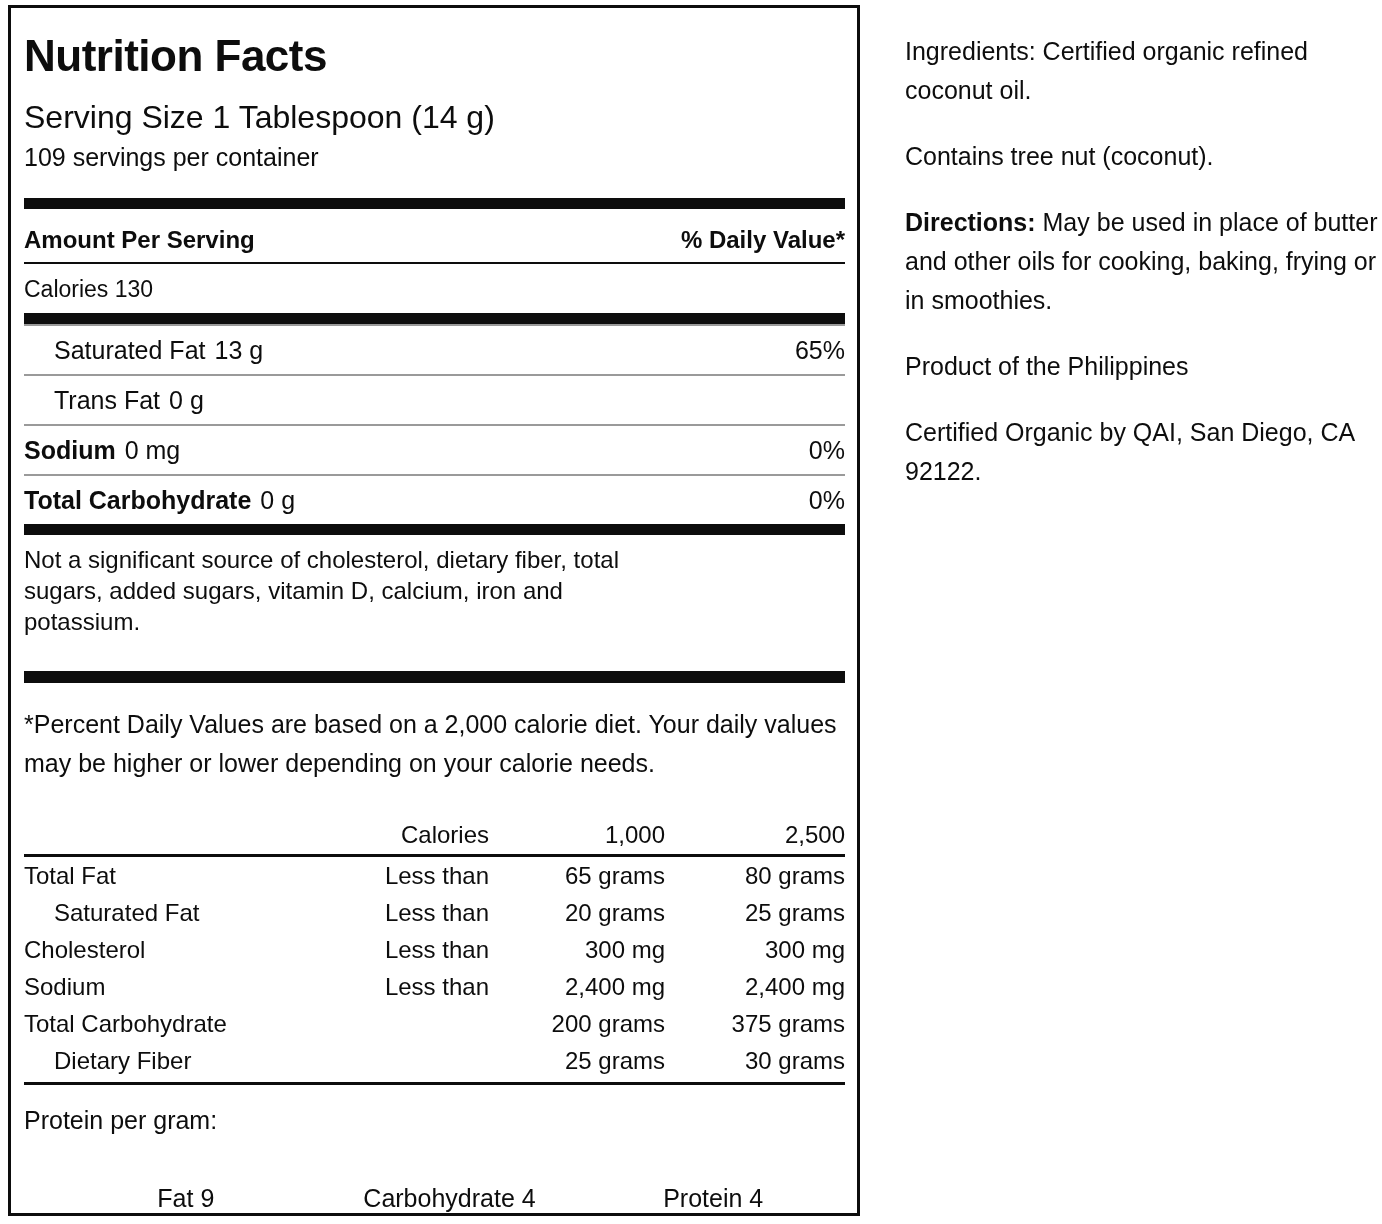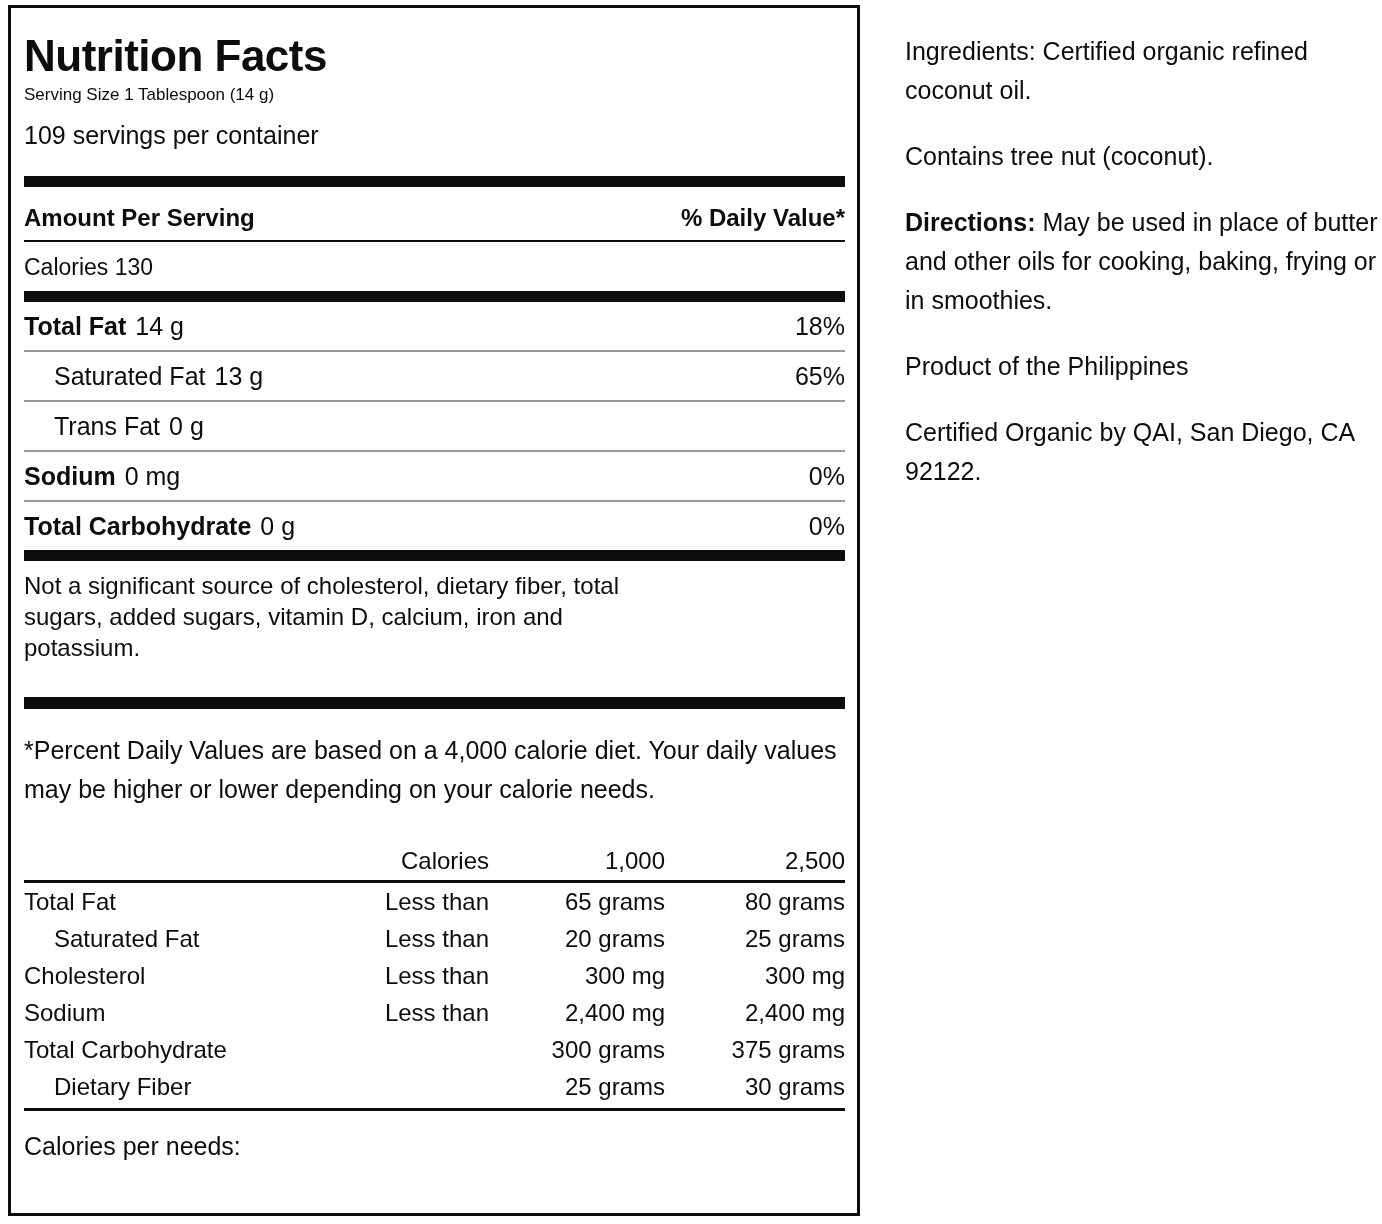--- a/index.html
+++ b/index.html
@@ -6,21 +6,21 @@
   html,body { background:#fff; }
   .page {
     position:relative; width:1382px; height:1216px; background:#fff;
     font-family:"Liberation Sans","DejaVu Sans",sans-serif; color:#0d0d0d; overflow:hidden;
   }
   .box {
     position:absolute; left:8px; top:5px; width:852px; height:1211px;
     border:3px solid #0d0d0d; padding:24px 12px 0 13px; background:#fff;
   }
   .title { font-size:44px; font-weight:bold; line-height:48px; letter-spacing:-0.5px; }
-  .serving { font-size:17px; line-height:30px; }
+  .serving { margin-top:22px; font-size:32px; line-height:30px; }
   .servings { margin-top:10px; font-size:25px; line-height:30px; }
   .bar { height:11px; background:#0d0d0d; }
   .bar1 { margin-top:26px; }
   .aps-row { display:flex; justify-content:space-between; margin-top:16px;
              font-size:24px; font-weight:bold; line-height:30px; }
   .rule-thin { height:2px; background:#0d0d0d; margin-top:7px; }
   .calories { font-size:23px; line-height:32px; margin-top:9px; }
   .bar2 { margin-top:8px; }
   .nrow { display:flex; justify-content:space-between; align-items:center;
           height:48px; font-size:25px; }
@@ -61,24 +61,20 @@
     <div class="aps-row">
       <span>Amount Per Serving</span>
       <span>% Daily Value*</span>
     </div>
     <div class="rule-thin"></div>
 
     <div class="calories">Calories 130</div>
 
     <div class="bar bar2"></div>
 
-    <div class="nrow">
-      <div><span class="b">Total Fat</span><span class="amt">14 g</span></div>
-      <div>18%</div>
-    </div>
     <div class="sep"></div>
 
     <div class="nrow">
       <div class="ind"><span>Saturated Fat</span><span class="amt">13 g</span></div>
       <div>65%</div>
     </div>
     <div class="sep"></div>
 
     <div class="nrow">
       <div class="ind"><span>Trans Fat</span><span class="amt">0 g</span></div>
@@ -96,21 +92,21 @@
       <div><span class="b">Total Carbohydrate</span><span class="amt">0 g</span></div>
       <div>0%</div>
     </div>
 
     <div class="bar"></div>
 
     <div class="note">Not a significant source of cholesterol, dietary fiber, total sugars, added sugars, vitamin D, calcium, iron and potassium.</div>
 
     <div class="bar bar4"></div>
 
-    <div class="footnote">*Percent Daily Values are based on a 4,000 calorie diet. Your daily values may be higher or lower depending on your calorie needs.</div>
+    <div class="footnote">*Percent Daily Values are based on a 2,000 calorie diet. Your daily values may be higher or lower depending on your calorie needs.</div>
 
     <div class="dvt">
       <div class="thead">
         <div></div>
         <div class="c2">Calories</div>
         <div class="c3">1,000</div>
         <div class="c4">2,500</div>
       </div>
       <div class="thead-rule"></div>
 
@@ -134,33 +130,33 @@
       </div>
       <div class="trow">
         <div>Sodium</div>
         <div class="c2">Less than</div>
         <div class="c3">2,400 mg</div>
         <div class="c4">2,400 mg</div>
       </div>
       <div class="trow">
         <div>Total Carbohydrate</div>
         <div class="c2"></div>
-        <div class="c3">300 grams</div>
+        <div class="c3">200 grams</div>
         <div class="c4">375 grams</div>
       </div>
       <div class="trow">
         <div class="ind">Dietary Fiber</div>
         <div class="c2"></div>
         <div class="c3">25 grams</div>
         <div class="c4">30 grams</div>
       </div>
       <div class="tbot-rule"></div>
     </div>
 
-    <div class="cpg-label">Calories per needs:</div>
+    <div class="cpg-label">Protein per gram:</div>
     <div class="cpg-row">
       <div>Fat 9</div>
       <div>Carbohydrate 4</div>
       <div>Protein 4</div>
     </div>
   </div>
 
   <div class="side">
     <p>Ingredients: Certified organic refined coconut oil.</p>
     <p>Contains tree nut (coconut).</p>

